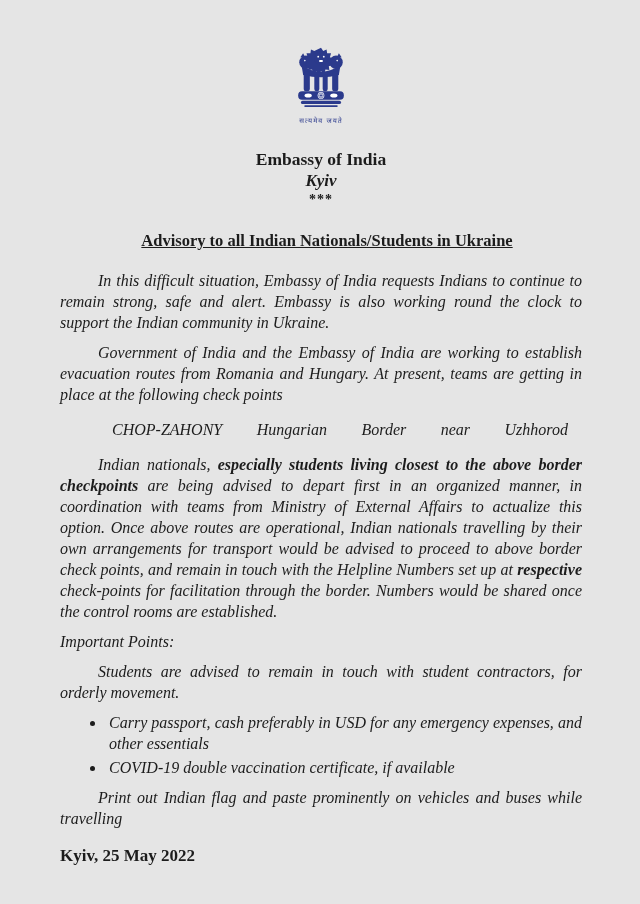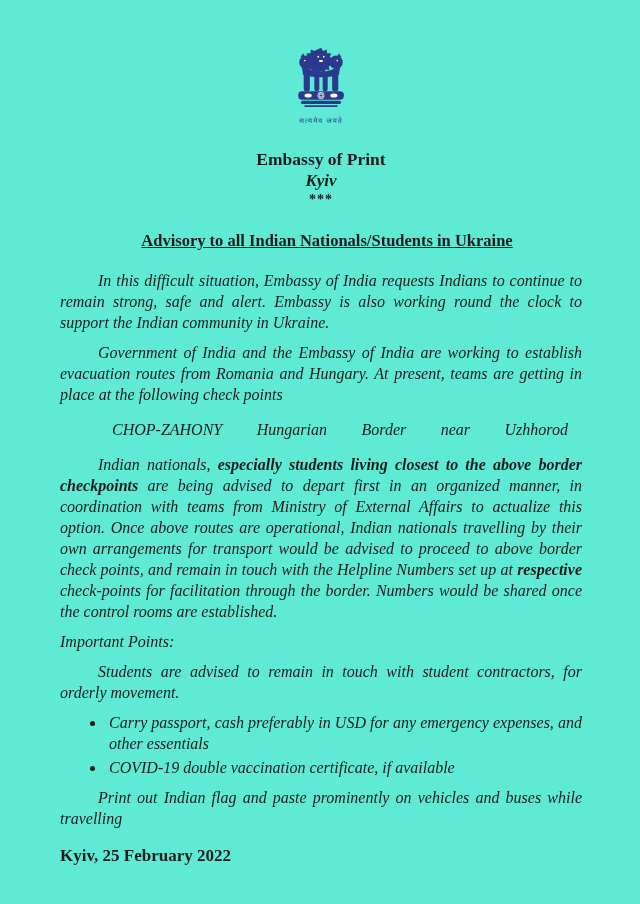--- a/index.html
+++ b/index.html
@@ -6,21 +6,21 @@
   html, body { margin: 0; padding: 0; background: #ffffff; }
   body {
     width: 640px; height: 904px;
     font-family: "Liberation Serif", serif;
     color: #1c1c1c;
     position: relative;
     overflow: hidden;
   }
   .sheet {
     width: 640px; height: 904px;
-    background: #5eead4;
+    background: #e5e5e5;
     padding: 46px 58px 0 60px;
     position: relative;
   }
   .emblem-wrap { text-align: center; margin-bottom: 22px; }
   .emblem-wrap svg { display: inline-block; }
   .motto {
     font-size: 7px; line-height: 9px; color: #2b3a8c;
     letter-spacing: 1px; margin-top: 1px;
     font-family: "DejaVu Sans", sans-serif;
   }
@@ -96,21 +96,21 @@
         <line x1="47.5" y1="88.5" x2="56.5" y2="88.5"></line>
         <line x1="48.8" y1="85.3" x2="55.2" y2="91.7"></line>
         <line x1="55.2" y1="85.3" x2="48.8" y2="91.7"></line>
       </g>
       <circle cx="52" cy="88.5" r="1.3" fill="#2b3a8c"></circle>
     </svg>
     <div class="motto">सत्यमेव जयते</div>
   </div>
 
   <div class="org-block">
-    <div class="org-name">Embassy of Print</div>
+    <div class="org-name">Embassy of India</div>
     <div class="org-city">Kyiv</div>
     <div class="stars">***</div>
   </div>
 
   <div class="title-block">
     <span class="title-line">Advisory to all Indian Nationals/Students in Ukraine</span><br>
   </div>
 
   <div class="body-block">
 
@@ -134,15 +134,15 @@
 
     <ul class="points">
       <li>Carry passport, cash preferably in USD for any emergency expenses, and other essentials</li>
       <li>COVID-19 double vaccination certificate, if available</li>
     </ul>
 
     <p class="para">Print out Indian flag and paste prominently on vehicles and buses while travelling</p>
 
   </div>
 
-  <div class="dateline">Kyiv, 25 February 2022</div>
+  <div class="dateline">Kyiv, 25 May 2022</div>
 
 </div>
 
 </body></html>

